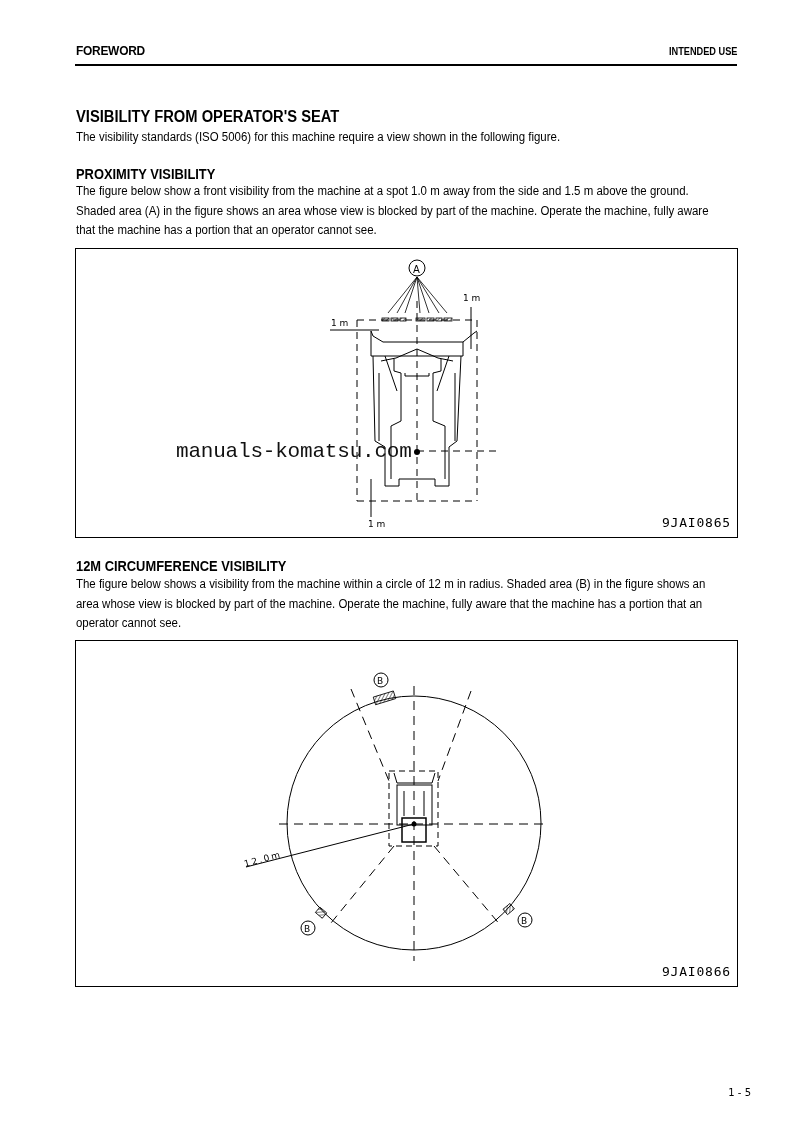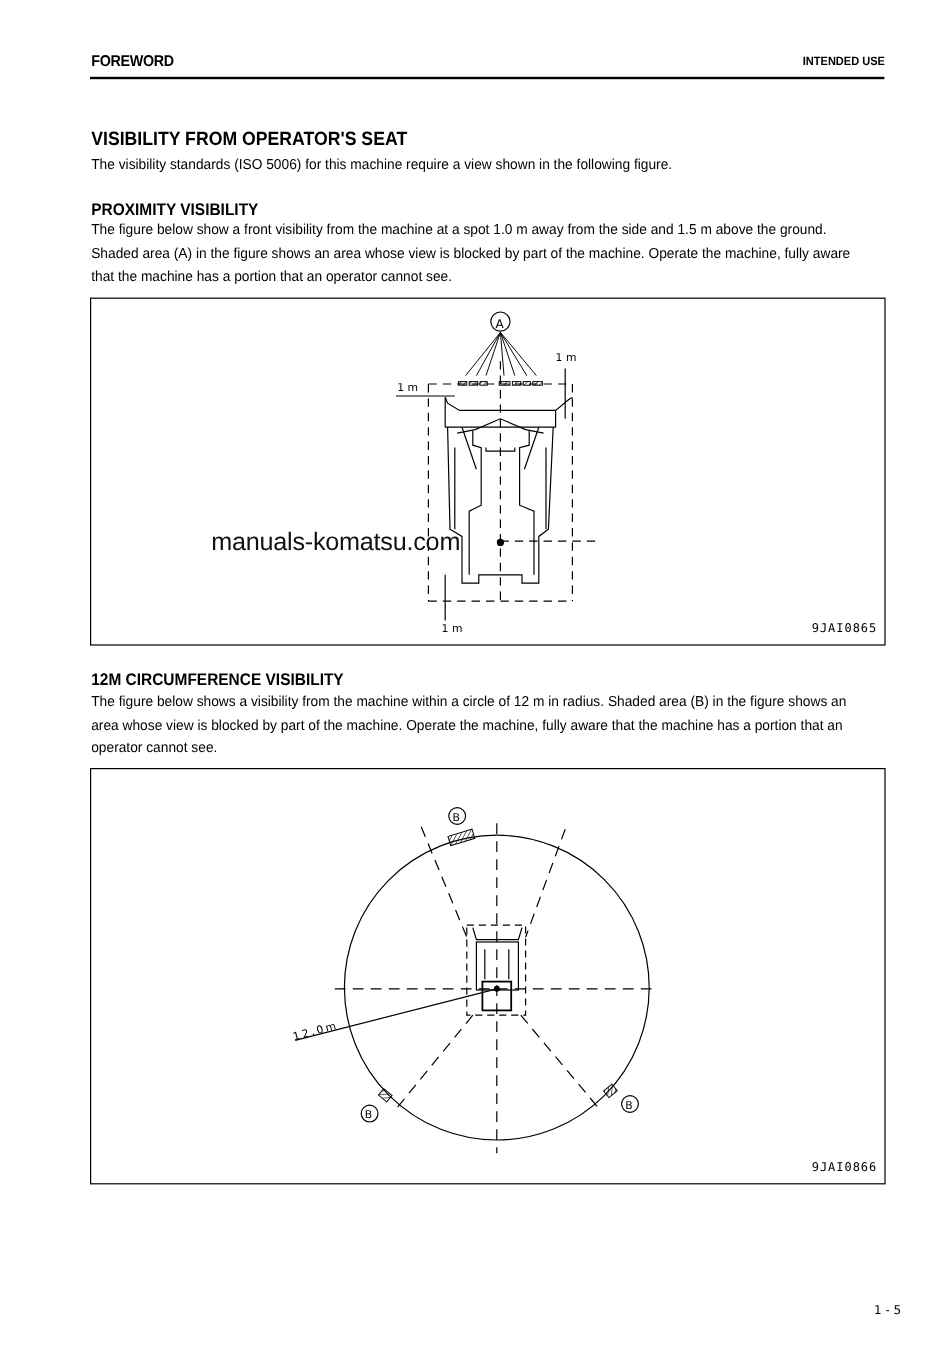--- a/index.html
+++ b/index.html
@@ -6,22 +6,22 @@
   body { width: 793px; height: 1123px; position: relative; overflow: hidden;
          font-family: "Liberation Sans", sans-serif; color: #000; }
   .abs { position: absolute; }
   .hdr-left { left: 76px; top: 43px; font-size: 13px; font-weight: bold; letter-spacing: -0.3px; transform: scaleX(0.92); transform-origin: left; }
   .hdr-right { right: 56px; top: 46px; font-size: 10px; font-weight: bold; letter-spacing: 0px; transform: scaleX(0.92); transform-origin: right; }
   .hdr-rule { left: 75px; top: 64px; width: 662px; height: 2px; background: #000; }
   h1.title { left: 76px; top: 108px; margin: 0; font-size: 16px; font-weight: bold; transform: scaleX(0.92); transform-origin: left; white-space: nowrap; }
   h2.sub { margin: 0; font-size: 14px; font-weight: bold; transform: scaleX(0.92); transform-origin: left; white-space: nowrap; }
   p.body { margin: 0; font-size: 12px; line-height: 19.5px; width: 680px; transform: scaleX(0.955); transform-origin: left; }
   .figbox { border: 1px solid #000; background: #fff; }
-  .figcode { font-family: "DejaVu Sans Mono", monospace; font-size: 10px; letter-spacing: 0.8px; }
-  .watermark { left: 176px; top: 440px; font-size: 21px; color: #111; font-family: Liberation Sans, sans-serif; letter-spacing: -0.2px; }
+  .figcode { font-family: "DejaVu Sans Mono", monospace; font-size: 13px; letter-spacing: 0.8px; }
+  .watermark { left: 176px; top: 440px; font-size: 21px; color: #111; font-family: Liberation Mono, monospace; letter-spacing: -0.2px; }
   .pagenum { right: 42px; top: 1087px; font-size: 10px; font-family: "DejaVu Sans", sans-serif; }
   svg text { font-family: "DejaVu Sans", sans-serif; }
 </style>
 </head>
 <body>
 
 <div class="abs hdr-left">FOREWORD</div>
 <div class="abs hdr-right">INTENDED USE</div>
 <div class="abs hdr-rule"></div>
 

